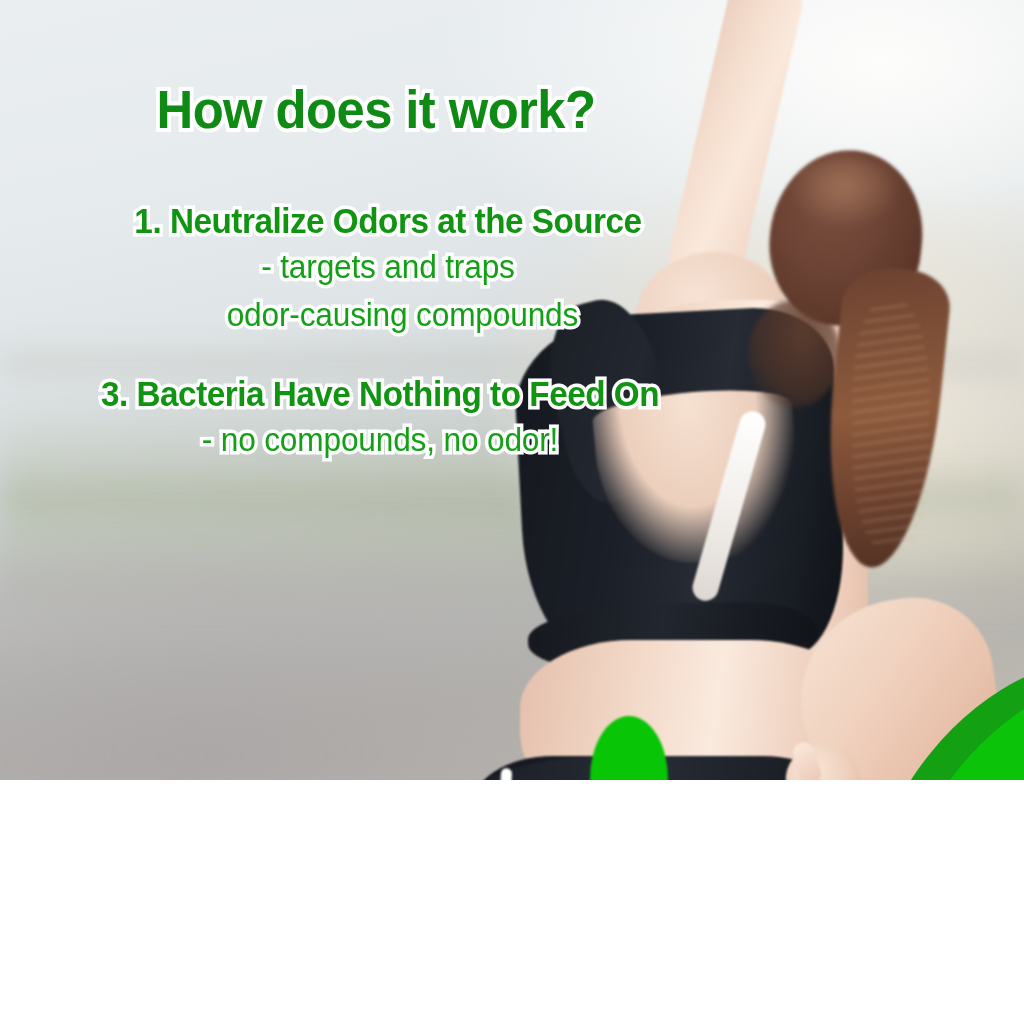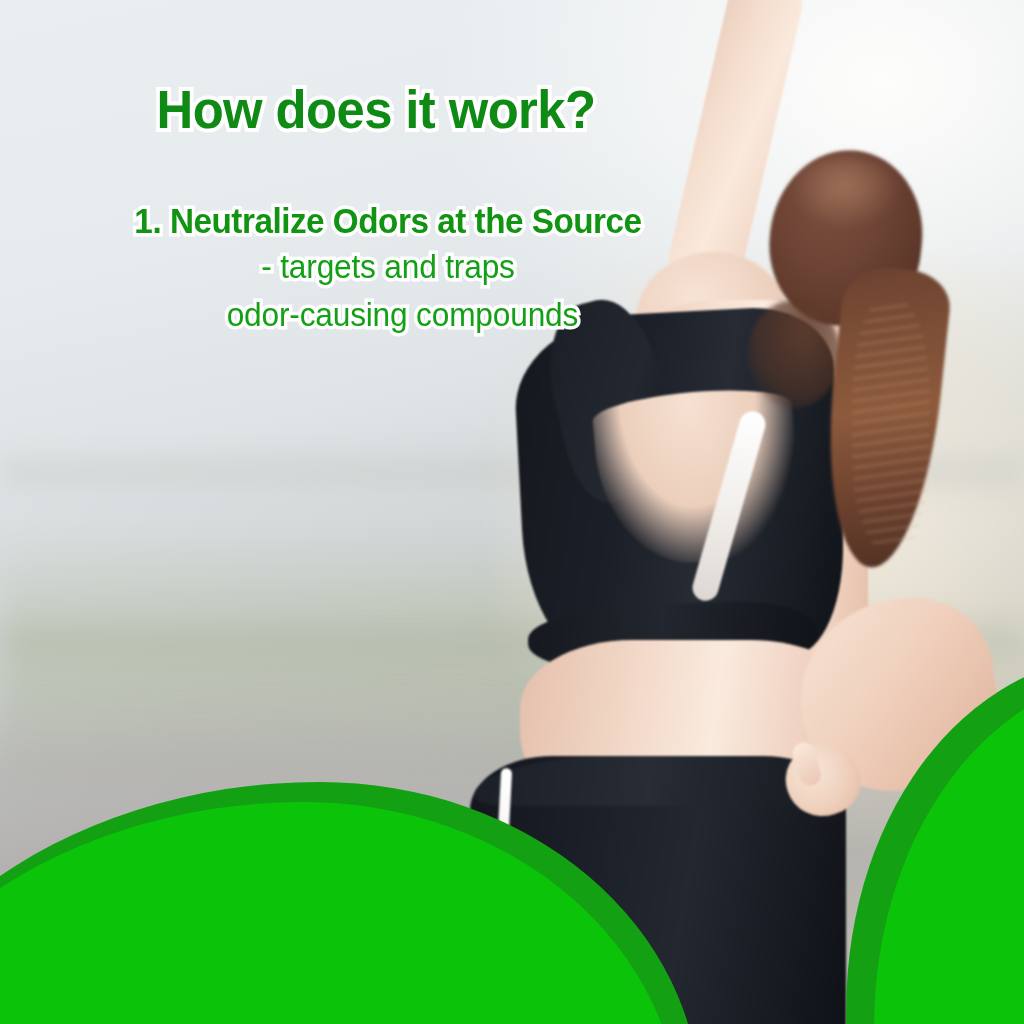--- a/index.html
+++ b/index.html
@@ -4,21 +4,21 @@
 <style>
   html, body {
     margin: 0;
     padding: 0;
     background: #ffffff;
   }
 
   #poster {
     position: relative;
     width: 1024px;
-    height: 1024px;
+    height: 780px;
     overflow: hidden;
     font-family: "Liberation Sans", sans-serif;
     background: #e9edf0;
     -webkit-font-smoothing: antialiased;
   }
 
   
 
   .photo-layer {
     position: absolute;
@@ -448,16 +448,23 @@
       <div class="step">
         <span class="step-head" style="color: rgb(16, 148, 18);">
           <span>1.</span>
           <span>Neutralize Odors at the Source</span>
         </span>
         <span class="step-sub" style="color: rgb(20, 160, 22);">- targets and traps</span>
         <span class="step-sub indented" style="color: rgb(20, 160, 22);">odor-causing compounds</span>
       </div>
 
 
+      <div class="step">
+        <span class="step-head" style="color: rgb(16, 148, 18);">
+          <span>3.</span>
+          <span>Bacteria Have Nothing to Feed On</span>
+        </span>
+        <span class="step-sub" style="color: rgb(20, 160, 22);">- no compounds, no odor!</span>
+      </div>
 
     </div>
   </div>
 </div>
 
 </body></html>

